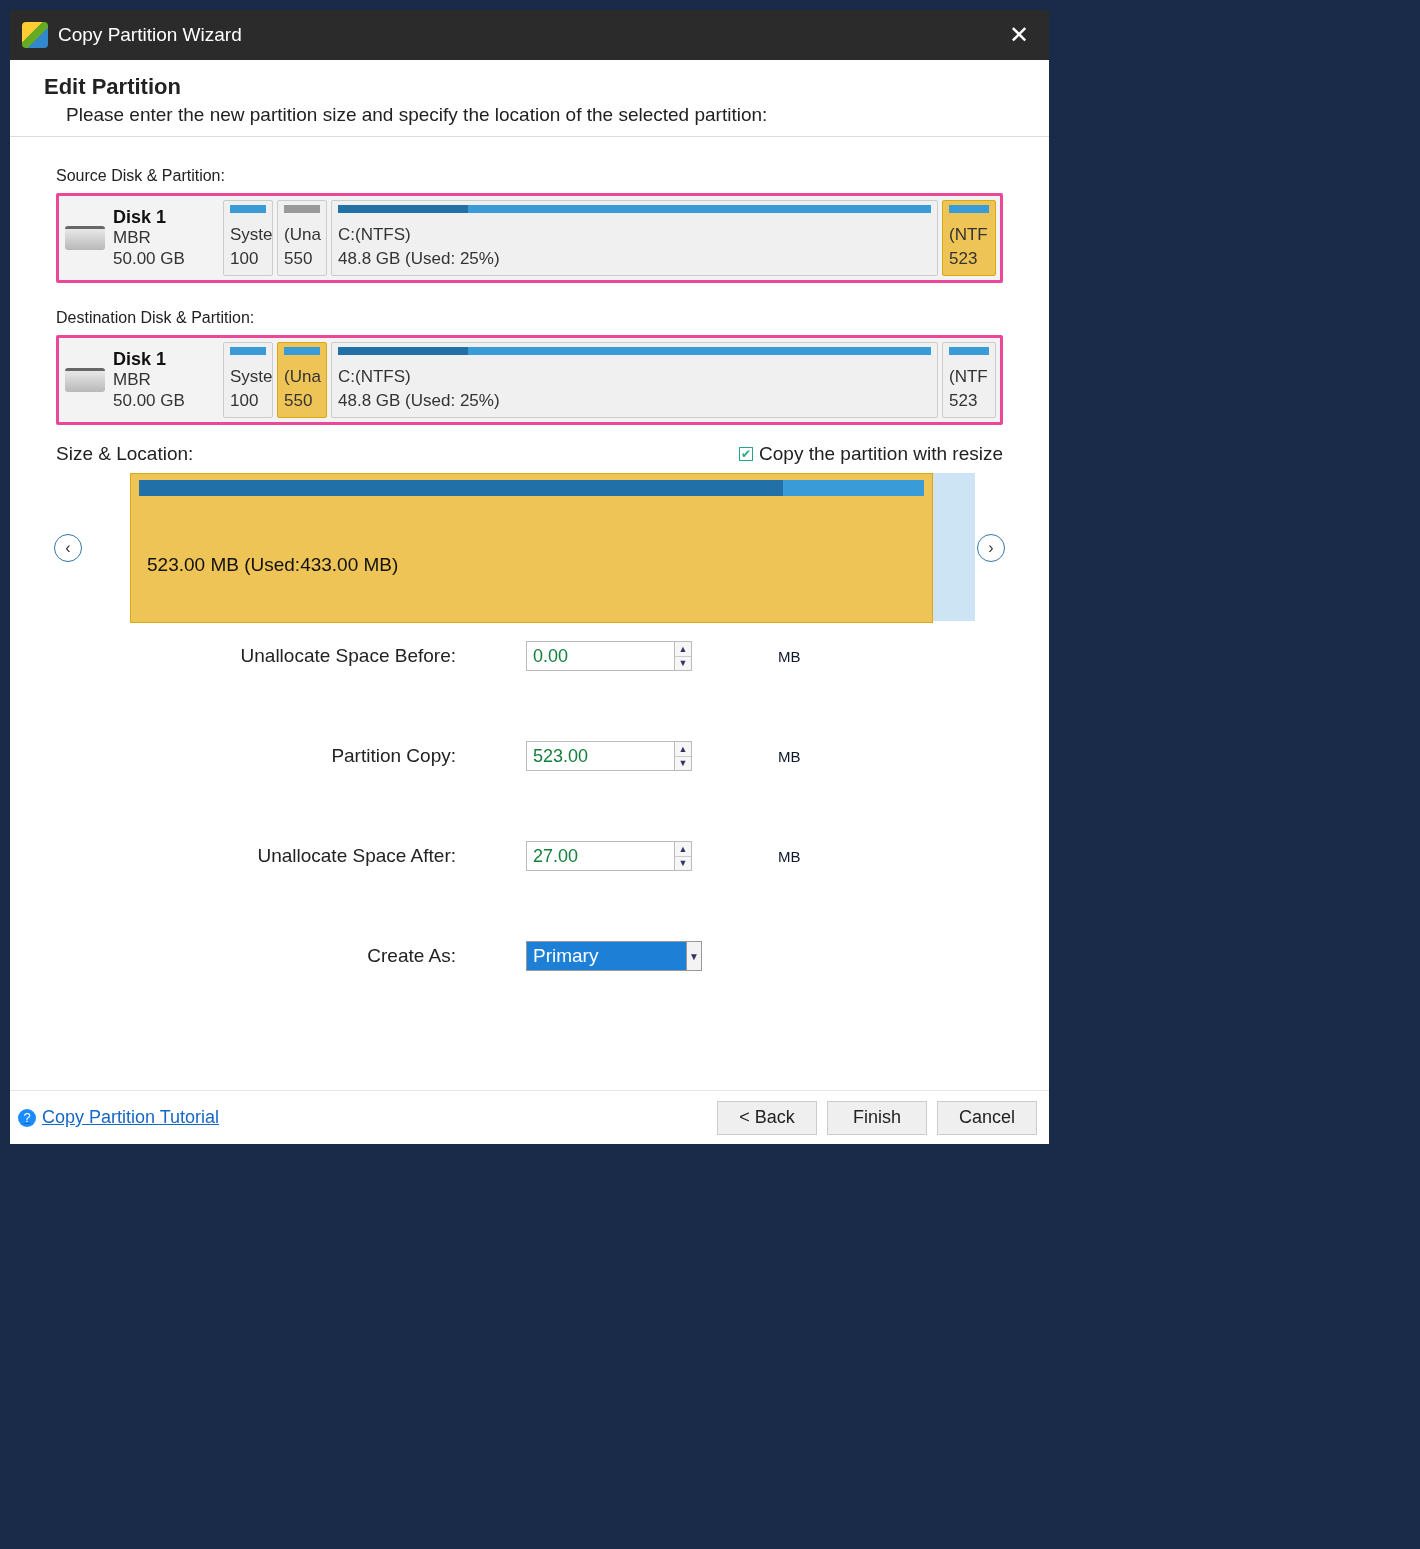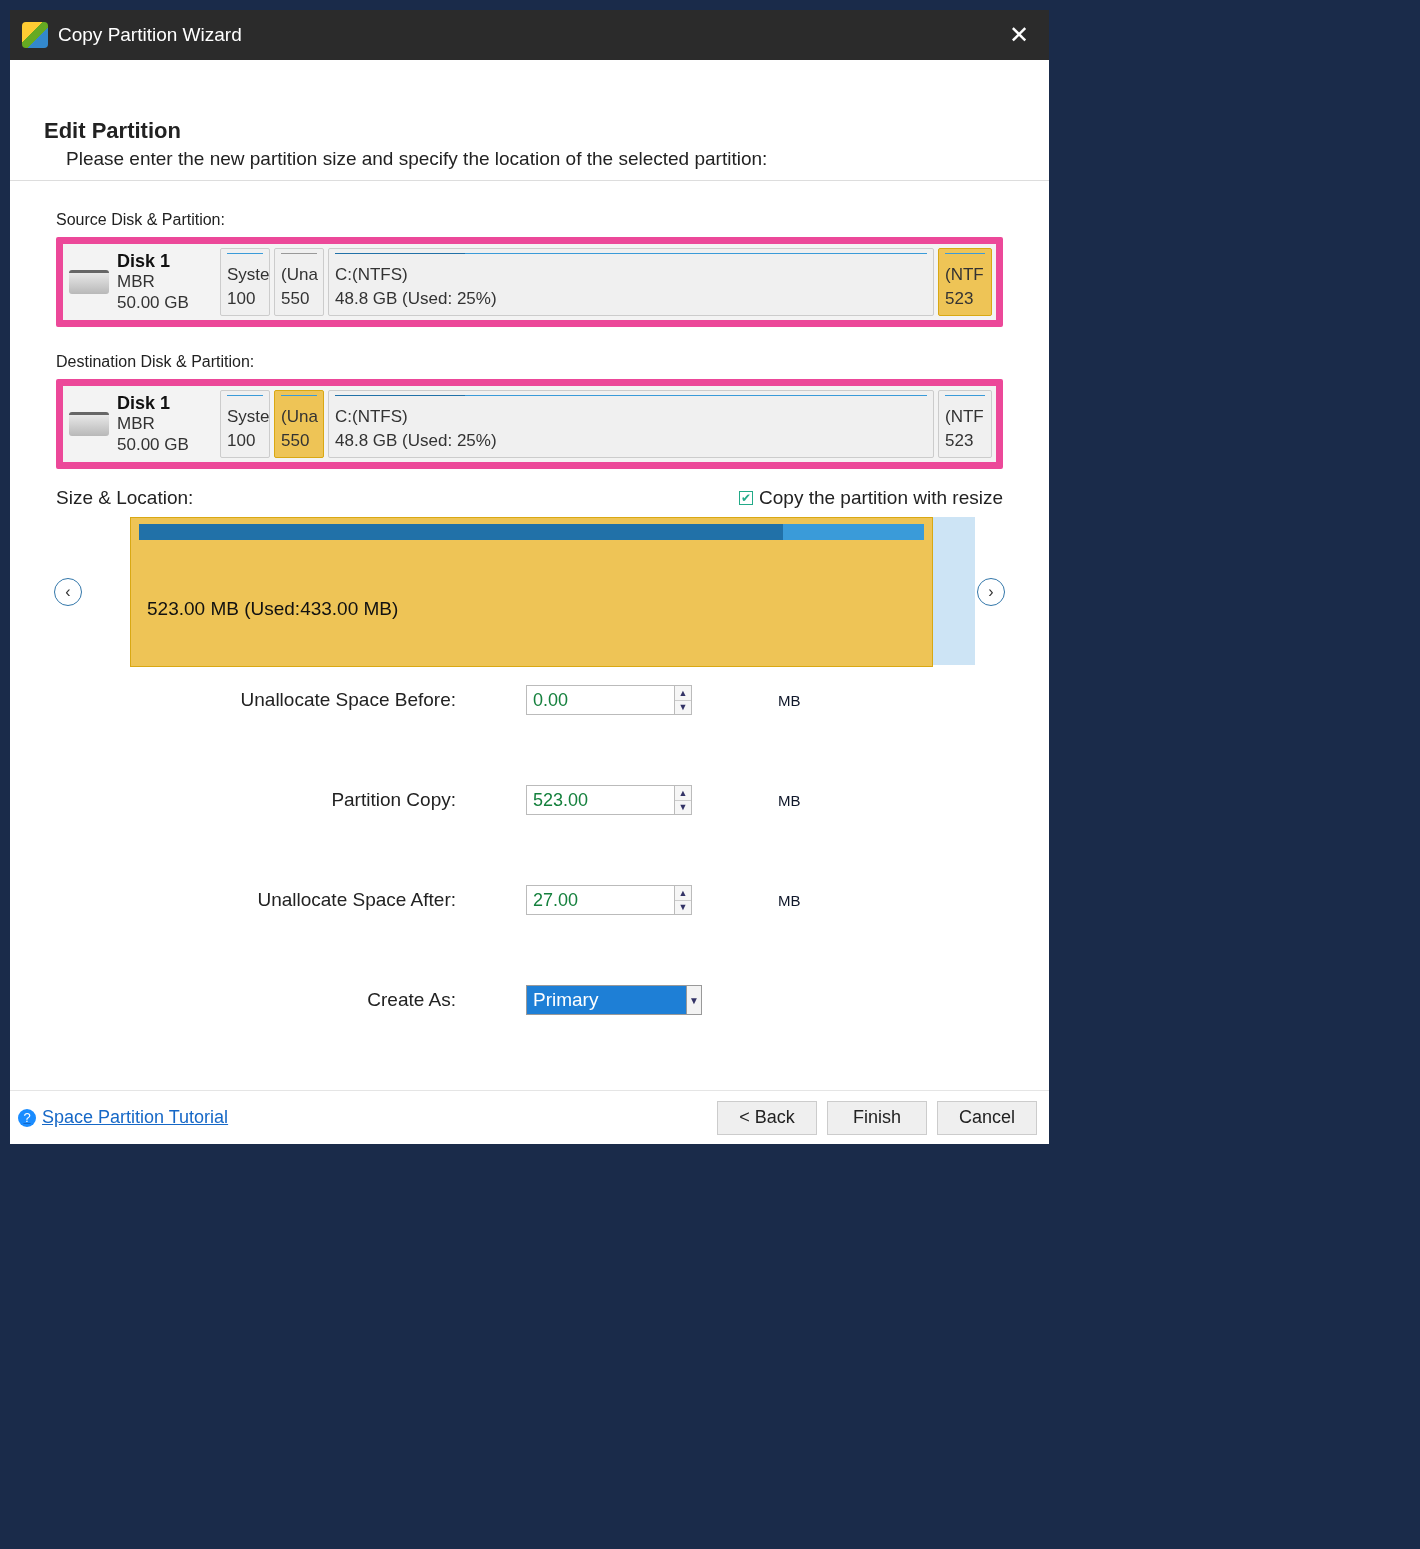--- a/index.html
+++ b/index.html
@@ -34,32 +34,31 @@
     display: inline-block;
     background: linear-gradient(135deg,#ffcc33 40%, #66aa22 40% 60%, #3388cc 60%);
     border-radius: 4px;
     position: relative;
   }
   .titlebar .title { font-size: 19px; flex: 1; }
   .titlebar .close { font-size: 24px; cursor: pointer; color:#fff; padding:4px 8px;}
   .header {
     padding: 14px 34px 10px 34px;
     border-bottom: 1px solid #ddd;
-    margin-top: 44px;
   }
   .header h2 { font-size: 22px; font-weight: 700; color:#222; margin-bottom:4px;}
   .header p { font-size: 19px; color:#222; padding-left: 22px;}
   .body {
     flex: 1;
     padding: 18px 46px 0 46px;
     overflow: hidden;
   }
   .section-label { font-size: 16px; color:#222; margin: 12px 0 8px 0;}
   .disk-box {
-    border: 7px solid #ec4899;
+    border: 3px solid #ec4899;
     border-radius: 2px;
     background: #f3f3f3;
     height: 90px;
     display: flex;
     align-items: stretch;
     padding: 4px;
     gap: 4px;
   }
   .disk-info {
     width: 156px;
@@ -321,21 +320,21 @@
           <div class="arrow">▼</div>
         </div>
       </div>
 
     </div>
   </div>
 
   <div class="footer">
     <a class="help">
       <span class="q">?</span>
-      <span>Space Partition Tutorial</span>
+      <span>Copy Partition Tutorial</span>
     </a>
     <div class="spacer"></div>
     <button>&lt; Back</button>
     <button>Finish</button>
     <button>Cancel</button>
   </div>
 
 </div>
 
 </body></html>

